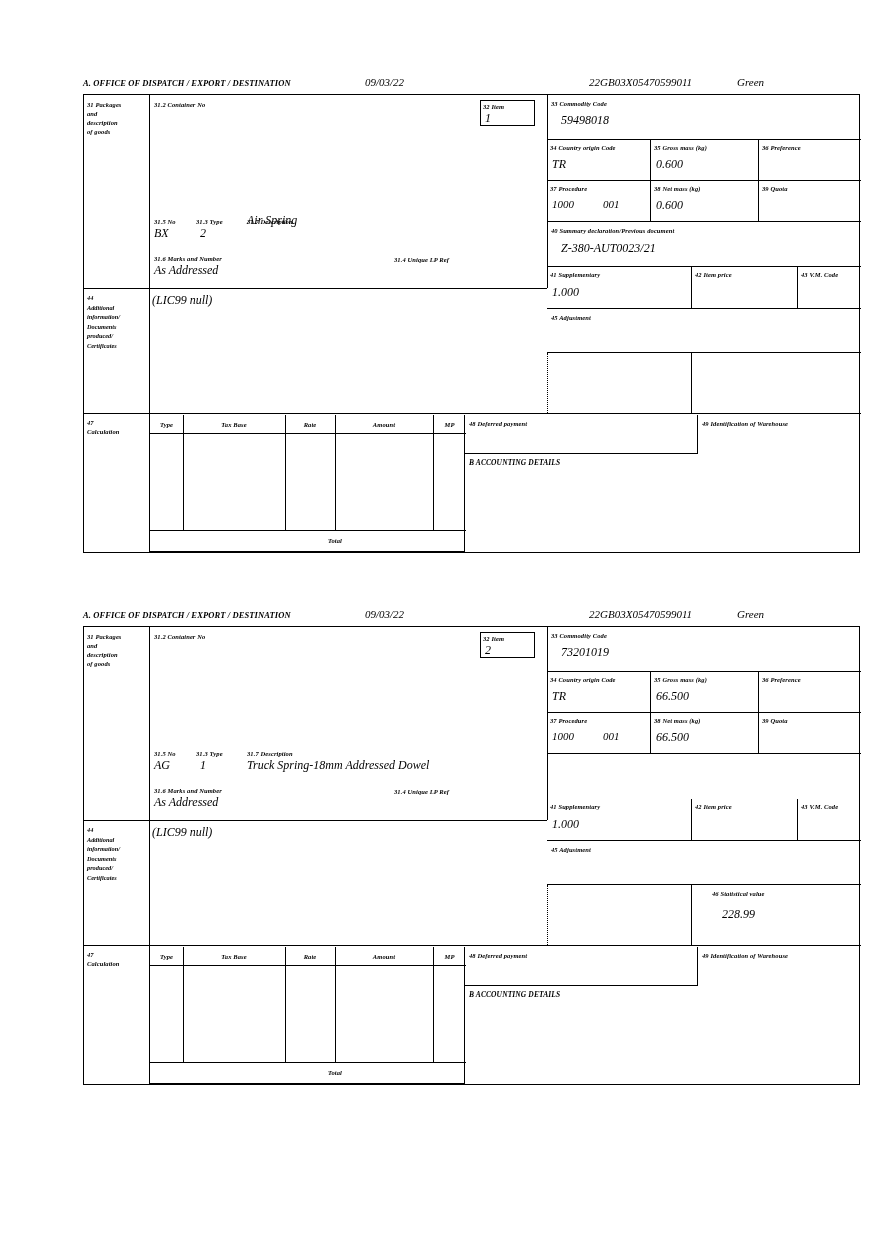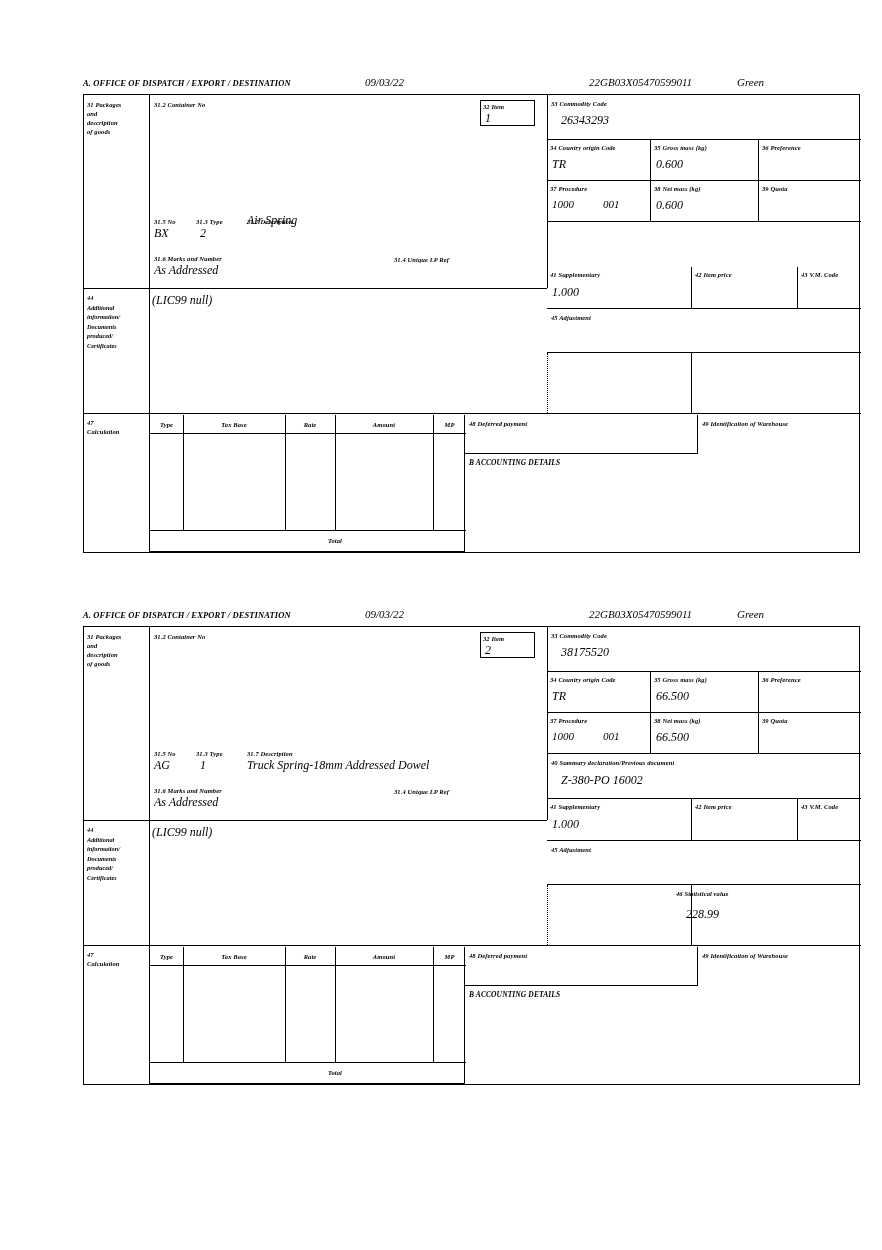--- a/index.html
+++ b/index.html
@@ -159,21 +159,21 @@
       <div class="cell val" style="left:70px; top:168px; font-size:12px;">As Addressed</div>
       <div class="cell val" style="left:310px; top:168px;"></div>
 
       <div class="cell" style="left:396px; top:5px; width:55px; height:26px; border:1px solid #000;">
         <div class="lbl" style="position:absolute; left:2px; top:1px;">32 Item</div>
         <div class="val" style="position:absolute; left:4px; top:10px; font-size:12px;">1</div>
       </div>
 
       <div class="cell" style="left:463px; top:0; width:314px; height:45px; border-bottom:1px solid #000;">
         <div class="lbl" style="position:absolute; left:4px; top:4px;">33 Commodity Code</div>
-        <div class="val" style="position:absolute; left:14px; top:18px; font-size:12px;">26343293</div>
+        <div class="val" style="position:absolute; left:14px; top:18px; font-size:12px;">59498018</div>
       </div>
 
       <div class="cell" style="left:463px; top:45px; width:104px; height:41px; border-bottom:1px solid #000; border-right:1px solid #000;">
         <div class="lbl" style="position:absolute; left:3px; top:3px;">34 Country origin Code</div>
         <div class="val" style="position:absolute; left:5px; top:17px; font-size:12px;">TR</div>
       </div>
       <div class="cell" style="left:567px; top:45px; width:108px; height:41px; border-bottom:1px solid #000; border-right:1px solid #000;">
         <div class="lbl" style="position:absolute; left:3px; top:3px;">35 Gross mass (kg)</div>
         <div class="val" style="position:absolute; left:5px; top:17px; font-size:12px;">0.600</div>
       </div>
@@ -189,20 +189,24 @@
       </div>
       <div class="cell" style="left:567px; top:86px; width:108px; height:41px; border-bottom:1px solid #000; border-right:1px solid #000;">
         <div class="lbl" style="position:absolute; left:3px; top:3px;">38 Net mass (kg)</div>
         <div class="val" style="position:absolute; left:5px; top:17px; font-size:12px;">0.600</div>
       </div>
       <div class="cell" style="left:675px; top:86px; width:102px; height:41px; border-bottom:1px solid #000;">
         <div class="lbl" style="position:absolute; left:3px; top:3px;">39 Quota</div>
         <div class="val" style="position:absolute; left:5px; top:17px;"></div>
       </div>
 
+      <div class="cell" style="left:463px; top:127px; width:314px; height:45px; border-bottom:1px solid #000;">
+        <div class="lbl" style="position:absolute; left:4px; top:4px;">40 Summary declaration/Previous document</div>
+        <div class="val" style="position:absolute; left:14px; top:19px; font-size:12px;">Z-380-AUT0023/21</div>
+      </div>
 
       <div class="cell" style="left:463px; top:172px; width:145px; height:42px; border-bottom:1px solid #000; border-right:1px solid #000;">
         <div class="lbl" style="position:absolute; left:3px; top:3px;">41 Supplementary</div>
         <div class="val" style="position:absolute; left:5px; top:18px; font-size:12px;">1.000</div>
       </div>
       <div class="cell" style="left:608px; top:172px; width:106px; height:42px; border-bottom:1px solid #000; border-right:1px solid #000;">
         <div class="lbl" style="position:absolute; left:3px; top:3px;">42 Item price</div>
         <div class="val" style="position:absolute; left:5px; top:18px;"></div>
       </div>
       <div class="cell" style="left:714px; top:172px; width:63px; height:42px; border-bottom:1px solid #000;">
@@ -313,21 +317,21 @@
       <div class="cell val" style="left:70px; top:168px; font-size:12px;">As Addressed</div>
       <div class="cell val" style="left:310px; top:168px;"></div>
 
       <div class="cell" style="left:396px; top:5px; width:55px; height:26px; border:1px solid #000;">
         <div class="lbl" style="position:absolute; left:2px; top:1px;">32 Item</div>
         <div class="val" style="position:absolute; left:4px; top:10px; font-size:12px;">2</div>
       </div>
 
       <div class="cell" style="left:463px; top:0; width:314px; height:45px; border-bottom:1px solid #000;">
         <div class="lbl" style="position:absolute; left:4px; top:4px;">33 Commodity Code</div>
-        <div class="val" style="position:absolute; left:14px; top:18px; font-size:12px;">38175520</div>
+        <div class="val" style="position:absolute; left:14px; top:18px; font-size:12px;">73201019</div>
       </div>
 
       <div class="cell" style="left:463px; top:45px; width:104px; height:41px; border-bottom:1px solid #000; border-right:1px solid #000;">
         <div class="lbl" style="position:absolute; left:3px; top:3px;">34 Country origin Code</div>
         <div class="val" style="position:absolute; left:5px; top:17px; font-size:12px;">TR</div>
       </div>
       <div class="cell" style="left:567px; top:45px; width:108px; height:41px; border-bottom:1px solid #000; border-right:1px solid #000;">
         <div class="lbl" style="position:absolute; left:3px; top:3px;">35 Gross mass (kg)</div>
         <div class="val" style="position:absolute; left:5px; top:17px; font-size:12px;">66.500</div>
       </div>
@@ -343,24 +347,20 @@
       </div>
       <div class="cell" style="left:567px; top:86px; width:108px; height:41px; border-bottom:1px solid #000; border-right:1px solid #000;">
         <div class="lbl" style="position:absolute; left:3px; top:3px;">38 Net mass (kg)</div>
         <div class="val" style="position:absolute; left:5px; top:17px; font-size:12px;">66.500</div>
       </div>
       <div class="cell" style="left:675px; top:86px; width:102px; height:41px; border-bottom:1px solid #000;">
         <div class="lbl" style="position:absolute; left:3px; top:3px;">39 Quota</div>
         <div class="val" style="position:absolute; left:5px; top:17px;"></div>
       </div>
 
-      <div class="cell" style="left:463px; top:127px; width:314px; height:45px; border-bottom:1px solid #000;">
-        <div class="lbl" style="position:absolute; left:4px; top:4px;">40 Summary declaration/Previous document</div>
-        <div class="val" style="position:absolute; left:14px; top:19px; font-size:12px;">Z-380-PO 16002</div>
-      </div>
 
       <div class="cell" style="left:463px; top:172px; width:145px; height:42px; border-bottom:1px solid #000; border-right:1px solid #000;">
         <div class="lbl" style="position:absolute; left:3px; top:3px;">41 Supplementary</div>
         <div class="val" style="position:absolute; left:5px; top:18px; font-size:12px;">1.000</div>
       </div>
       <div class="cell" style="left:608px; top:172px; width:106px; height:42px; border-bottom:1px solid #000; border-right:1px solid #000;">
         <div class="lbl" style="position:absolute; left:3px; top:3px;">42 Item price</div>
         <div class="val" style="position:absolute; left:5px; top:18px;"></div>
       </div>
       <div class="cell" style="left:714px; top:172px; width:63px; height:42px; border-bottom:1px solid #000;">
@@ -369,21 +369,21 @@
       </div>
 
       <div class="cell" style="left:463px; top:214px; width:314px; height:44px; border-bottom:1px solid #000;">
         <div class="lbl" style="position:absolute; left:4px; top:4px;">45 Adjustment</div>
         <div class="val" style="position:absolute; left:14px; top:20px;"></div>
       </div>
 
       <div class="line-v-dot" style="left:463px; top:258px; height:60px;"></div>
       <div class="line-v" style="left:607px; top:258px; height:60px;"></div>
 
-      <div class="cell" style="left:588px; top:258px; width:169px; height:60px;text-align:right;">
+      <div class="cell" style="left:624px; top:258px; width:169px; height:60px;text-align:right;">
         <div class="lbl" style="position:absolute; left:4px; top:4px;">46 Statistical value</div>
         <div class="val" style="position:absolute; left:14px; top:22px; font-size:12px;">228.99</div>
       </div>
 
       <div class="cell lbl-sm" style="left:3px; top:198px; width:62px;">
         <div>44</div>
         <div>Additional</div>
         <div>information/</div>
         <div>Documents</div>
         <div>produced/</div>

